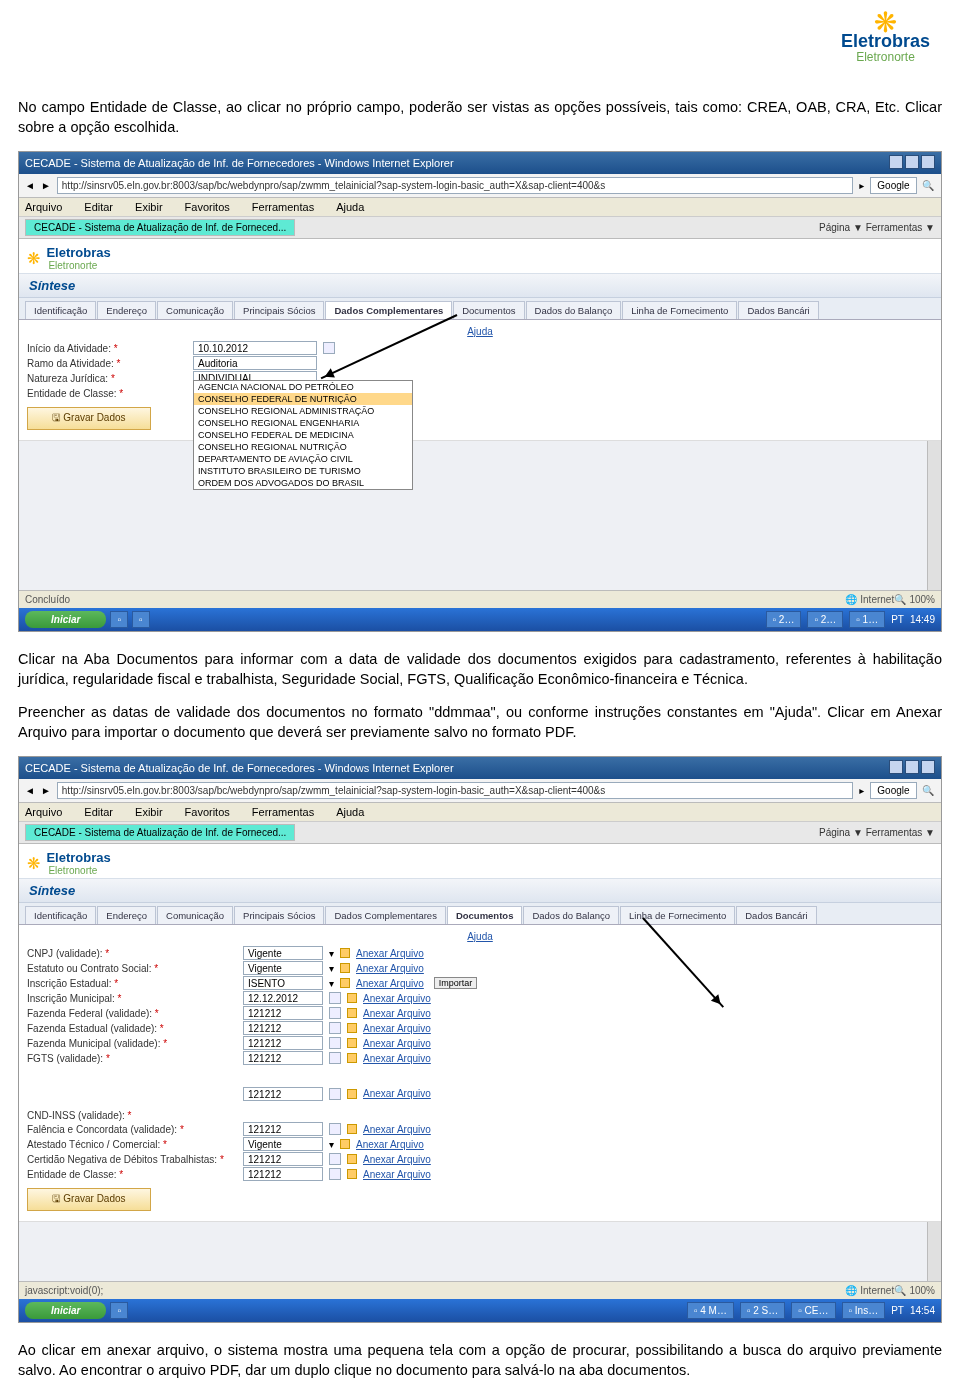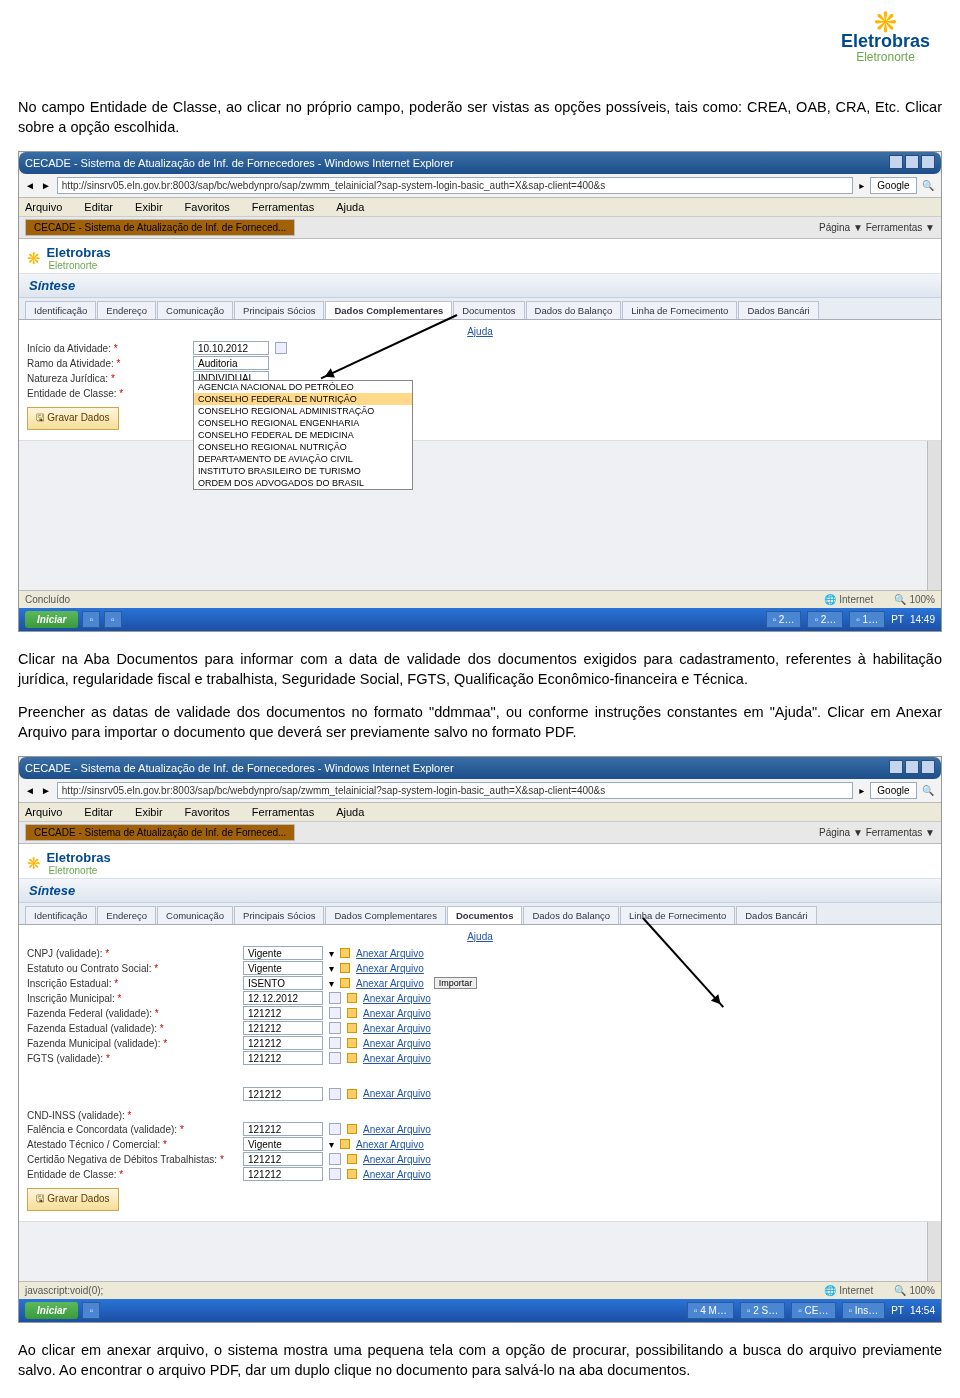--- a/index.html
+++ b/index.html
@@ -19,30 +19,30 @@
   .screenshot {
     border: 1px solid #999;
     background: #ece9d8;
     margin-bottom: 18px;
     font-size: 10px;
     position: relative;
   }
   .titlebar {
     background: linear-gradient(#3a6ea5,#1c4f8b);
     color: #fff; font-size: 11px; padding: 3px 6px;
-    display: flex; justify-content: space-between; align-items: center; border-radius: 7px;
+    display: flex; justify-content: space-between; align-items: center;
   }
   .winbtns span { display: inline-block; width: 14px; height: 14px; background: #c6d5ef; margin-left: 2px; border: 1px solid #2a4d7a; }
   .addrbar { background: #f3f3f3; padding: 3px 6px; display: flex; gap: 6px; align-items: center; border-bottom: 1px solid #bbb; }
   .addrbar .url { flex: 1; background: #fff; border: 1px solid #9ab; padding: 2px 4px; font-size: 10px; color: #333; overflow: hidden; white-space: nowrap; }
   .addrbar .gbtn { border: 1px solid #9ab; background: #fff; padding: 2px 6px; font-size: 10px; }
   .iemenu { background: #ece9d8; padding: 3px 6px; font-size: 11px; border-bottom: 1px solid #ccc; }
   .iemenu span { margin-right: 22px; }
   .tabstrip { background: #e8e8e8; padding: 2px 6px; display: flex; justify-content: space-between; align-items: center; border-bottom: 1px solid #bbb; }
-  .tabstrip .tab { background: #a16207; border: 1px solid #bbb; padding: 2px 8px; font-size: 10px; }
+  .tabstrip .tab { background: #5eead4; border: 1px solid #bbb; padding: 2px 8px; font-size: 10px; }
   .tabstrip .right { font-size: 10px; color: #333; }
   .apphdr { background: #fff; padding: 6px 8px 2px 8px; display: flex; align-items: center; gap: 6px; border-bottom: 1px solid #d8e0ea; }
   .apphdr .sun2 { color: #ffb400; font-size: 16px; }
   .apphdr .b1 { color: #004a8f; font-weight: 700; font-size: 13px; }
   .apphdr .b2 { color: #6aa84f; font-size: 10px; margin-left: 2px; }
   .sintese {
     background: linear-gradient(#f3f5f9,#dfe6f0);
     padding: 4px 10px; font-size: 13px; font-weight: 700; font-style: italic;
     color: #004a8f; border-bottom: 1px solid #c6d0df;
   }
@@ -51,44 +51,44 @@
     display: inline-block; padding: 3px 8px; margin-right: 1px;
     background: #eef1f7; border: 1px solid #bcc4d4; border-bottom: none;
     font-size: 9.5px; color: #334;
   }
   .apptabs span.active { background: #fff; font-weight: 700; }
   .formarea { background: #fff; padding: 6px 8px 10px 8px; position: relative; }
   .ajuda { text-align: center; font-size: 10px; color: #2255aa; text-decoration: underline; margin-bottom: 4px; }
   .frow { display: flex; align-items: center; gap: 6px; margin: 1px 0; font-size: 10px; }
   .frow .lbl { width: 160px; color: #333; }
   .frow .ast { color: #c00; }
-  .frow .inp { background: #fff; border: 1px solid #9ab; padding: 1px 4px; width: 76px; height: 14px; font-size: 10px; }
+  .frow .inp { background: #fff; border: 1px solid #9ab; padding: 1px 4px; width: 124px; height: 14px; font-size: 10px; }
   .frow .wide { width: 200px; }
   .frow .cal { width: 12px; height: 12px; border: 1px solid #9ab; background: #eef; display: inline-block; }
   .frow .lnk { color: #2255aa; text-decoration: underline; font-size: 10px; }
   .frow .li { width: 10px; height: 10px; background: #ffcc66; border: 1px solid #c90; display: inline-block; }
   .gravar {
-    display: inline-block; margin: 6px 0 0 0; padding: 2px 8px;
+    display: inline-block; margin: 6px 0 0 0; padding: 2px 24px;
     background: linear-gradient(#fef6e0,#f6de98); border: 1px solid #d2a647;
     font-size: 10px; color: #5a3b00;
   }
   .ddlist {
     position: absolute; left: 174px; top: 60px; width: 220px;
     background: #fff; border: 1px solid #888; font-size: 9px; z-index: 5;
   }
   .ddlist div { padding: 1px 4px; }
   .ddlist .hl { background: #ffd88a; }
   .statusstrip { background: #ece9d8; border-top: 1px solid #bbb; padding: 3px 6px; display: flex; justify-content: space-between; font-size: 10px; color: #555; }
-  .statusstrip .right { display: flex; gap: 21px; align-items: flex-end; }
+  .statusstrip .right { display: flex; gap: 0; align-items: flex-end; }
   .taskbar {
     background: linear-gradient(#2a73d7,#1b4fa3);
     padding: 3px 6px; display: flex; justify-content: space-between; align-items: center;
     font-size: 10px; color: #fff;
   }
-  .taskbar .start { background: linear-gradient(#5cb85c,#3a9a3a); padding: 3px 12px; border-radius: 3px; font-weight: 700; font-style: italic; }
+  .taskbar .start { background: linear-gradient(#5cb85c,#3a9a3a); padding: 3px 26px; border-radius: 8px; font-weight: 700; font-style: italic; }
   .taskbar .tray { display: flex; gap: 6px; align-items: center; }
   .taskbar .tbtn { background: #4a86d1; padding: 2px 6px; border: 1px solid #2a5a9f; }
   .arrow {
     position: absolute; width: 140px; height: 2px; background: #000;
     transform-origin: left center; z-index: 9;
   }
   .arrow::after {
     content: ""; position: absolute; right: -1px; top: -4px;
     border: 5px solid transparent; border-left: 9px solid #000;
   }

